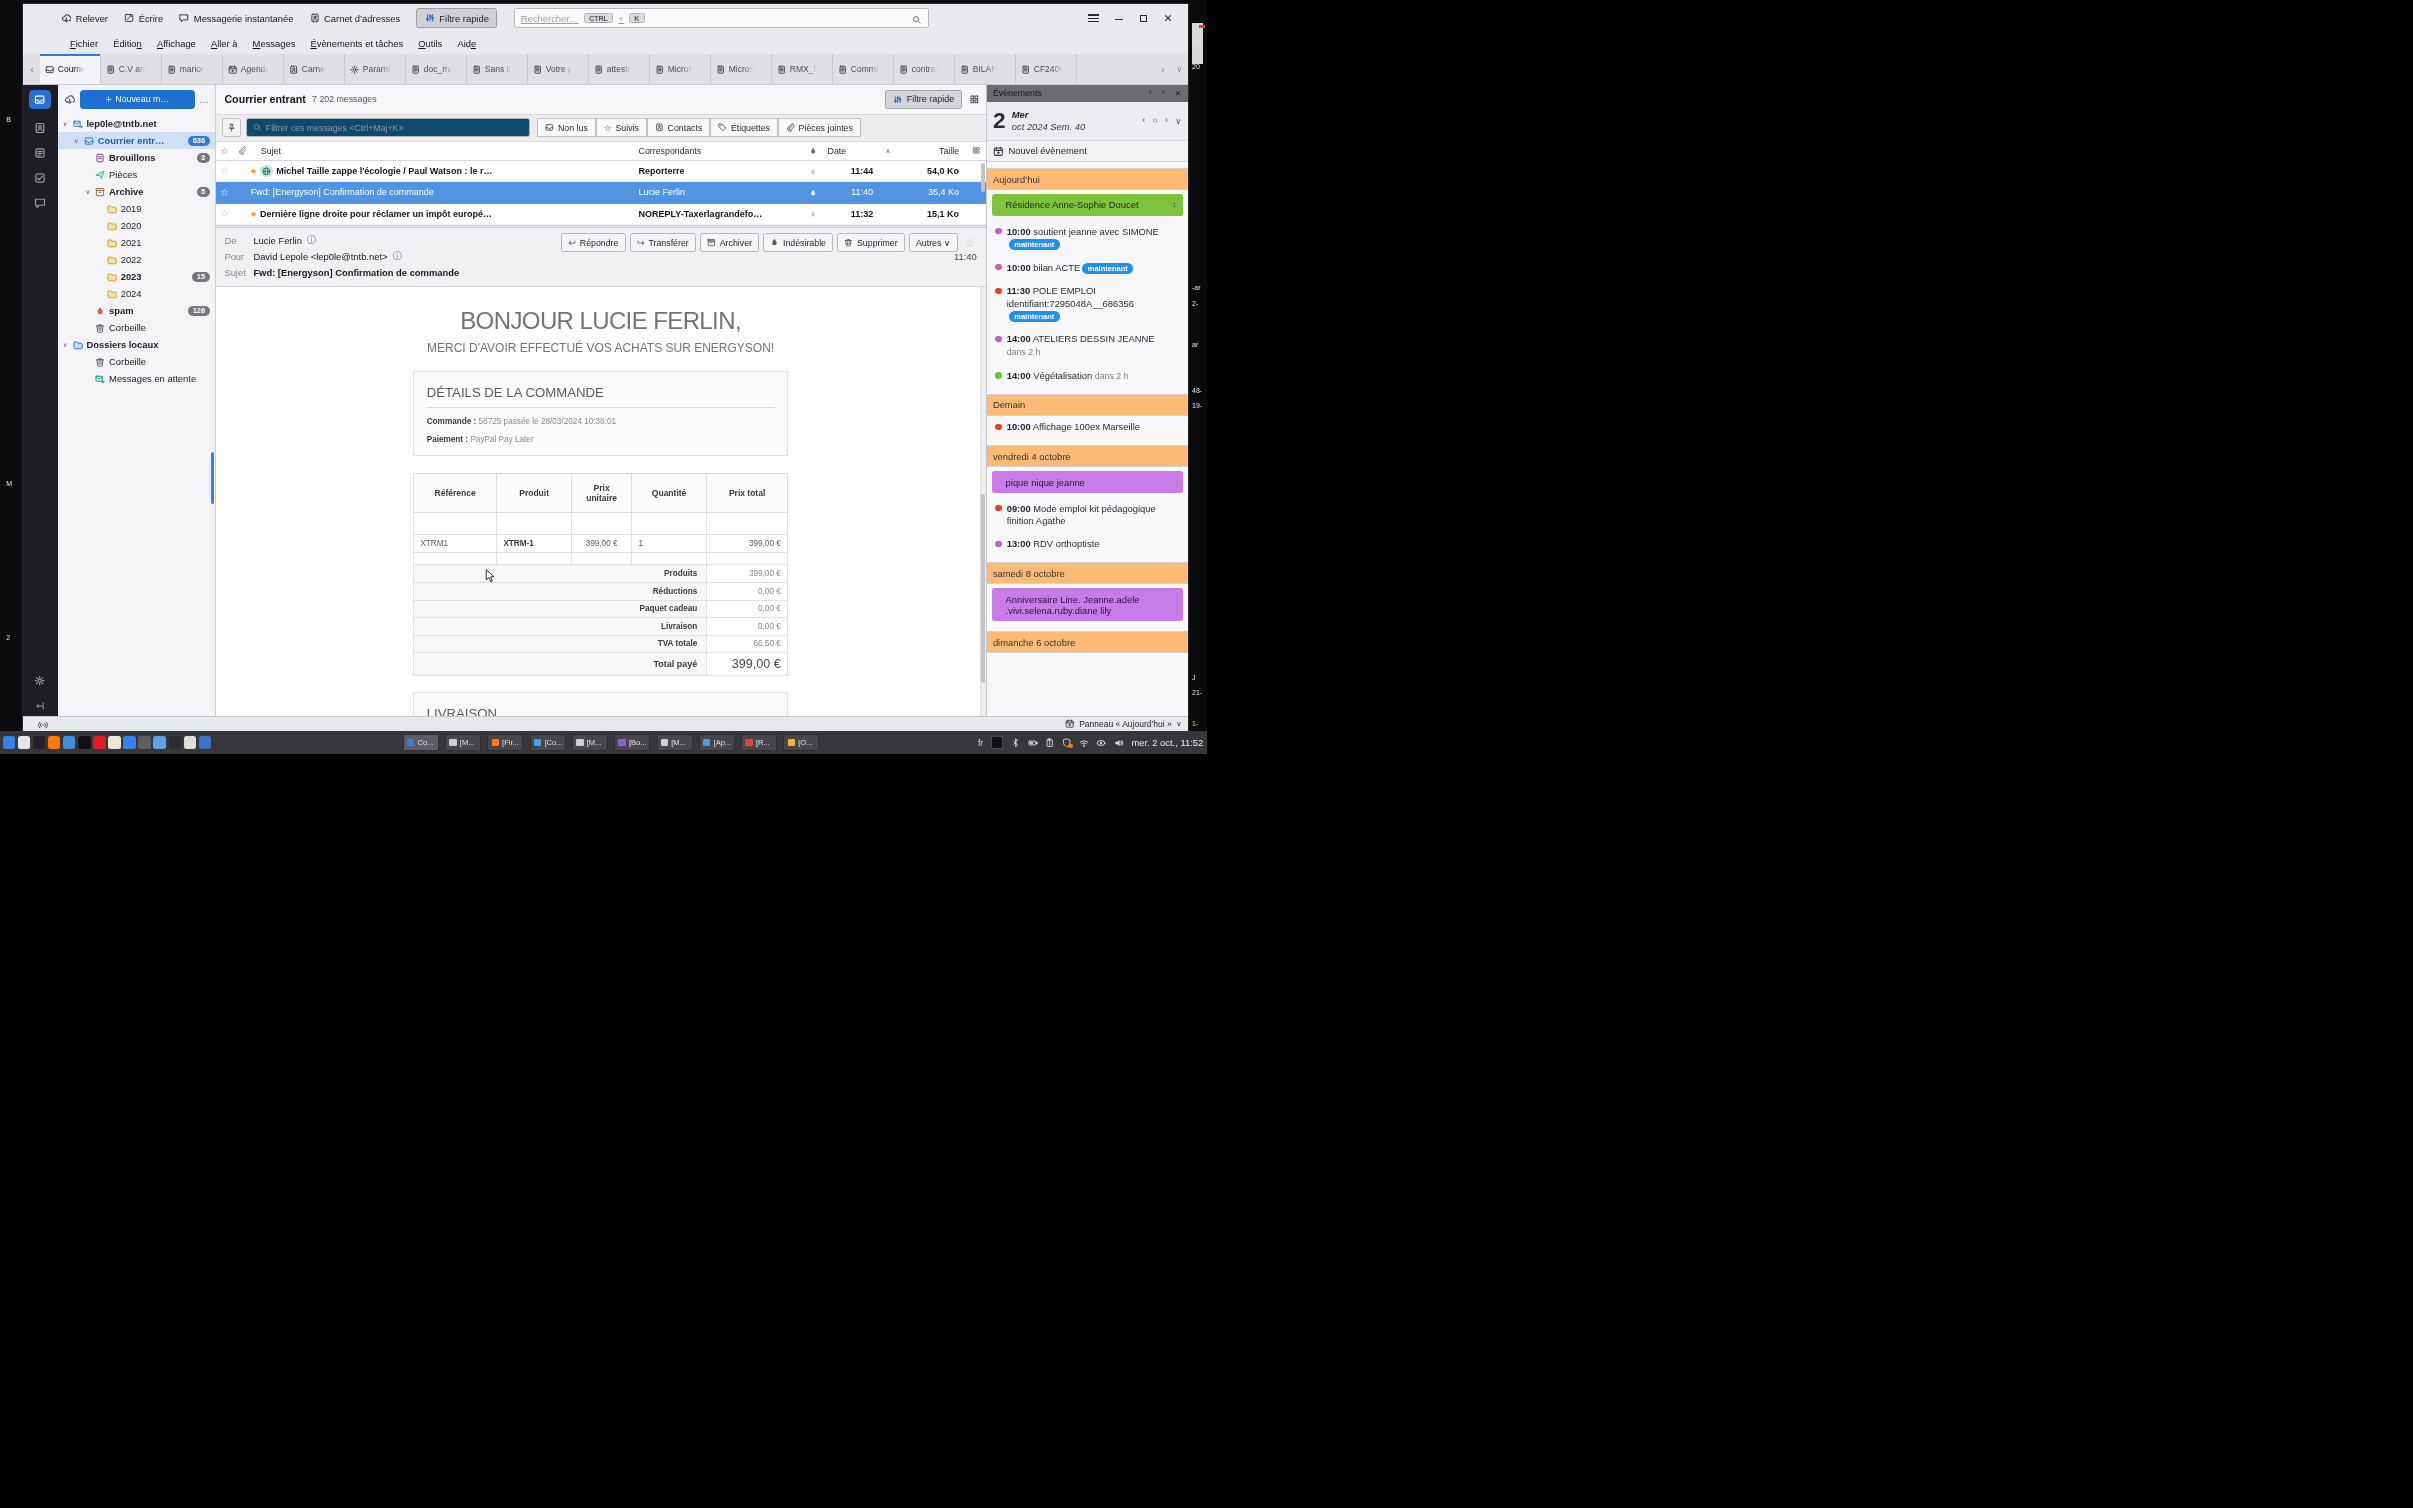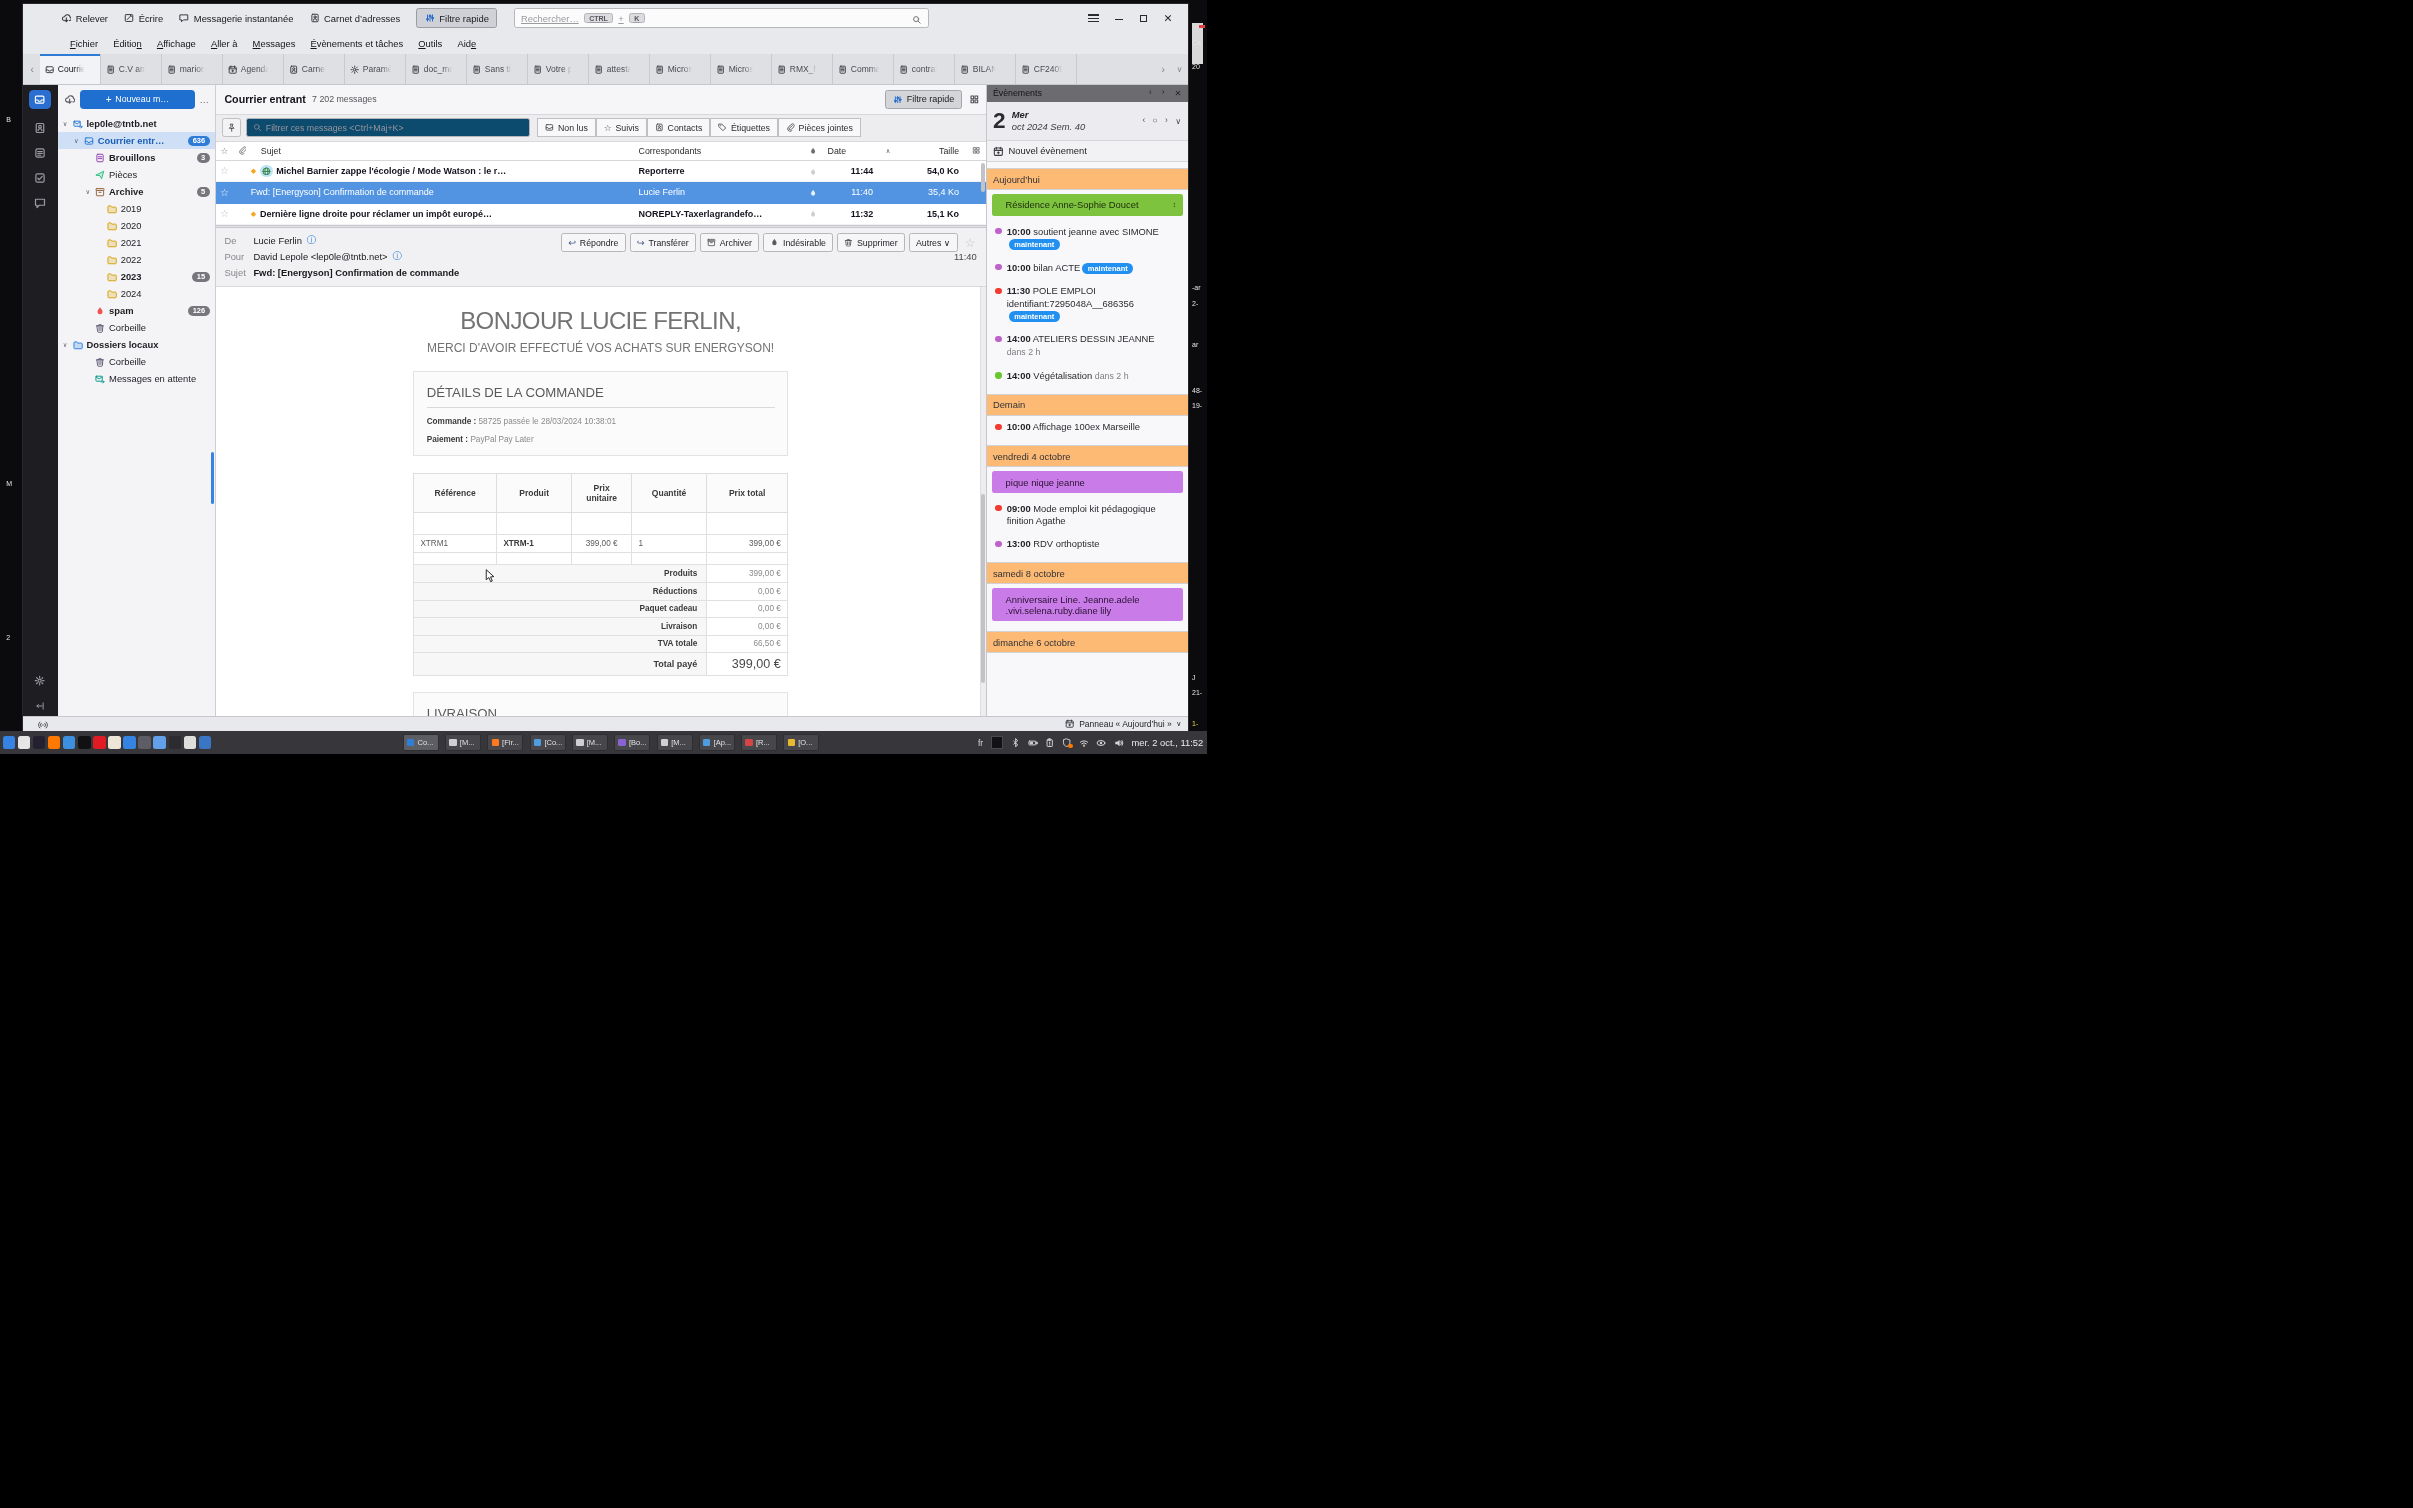--- a/index.html
+++ b/index.html
@@ -806,21 +806,21 @@
         <div class="mrow mgrid unread">
               <span class="star">☆</span>
               <span></span>
               <span class="subj">
                 <span class="diam">◆</span>
                 <span class="avatar">
                   <svg class="ic" width="8.8" height="8.8" style="color:#2e7d32" viewBox="0 0 14 14">
                     <use href="#i-globe"></use>
                   </svg>
                 </span>
-                <span class="st" style="overflow:hidden;text-overflow:ellipsis">Michel Barnier zappe l'écologie / Mode Watson : le r…</span>
+                <span class="st" style="overflow:hidden;text-overflow:ellipsis">Michel Taille zappe l'écologie / Paul Watson : le r…</span>
               </span>
               <span class="corr">Reporterre</span>
               <span class="junk" style="text-align:center"><svg class="ic" width="8.2" height="8.2" viewBox="0 0 13 13">
                   <use href="#i-flame"></use>
                 </svg></span>
               <span class="dt">11:44</span>
               <span class="sz">54,0 Ko</span>
               <span></span>
             </div>
             <div class="mrow mgrid sel">

